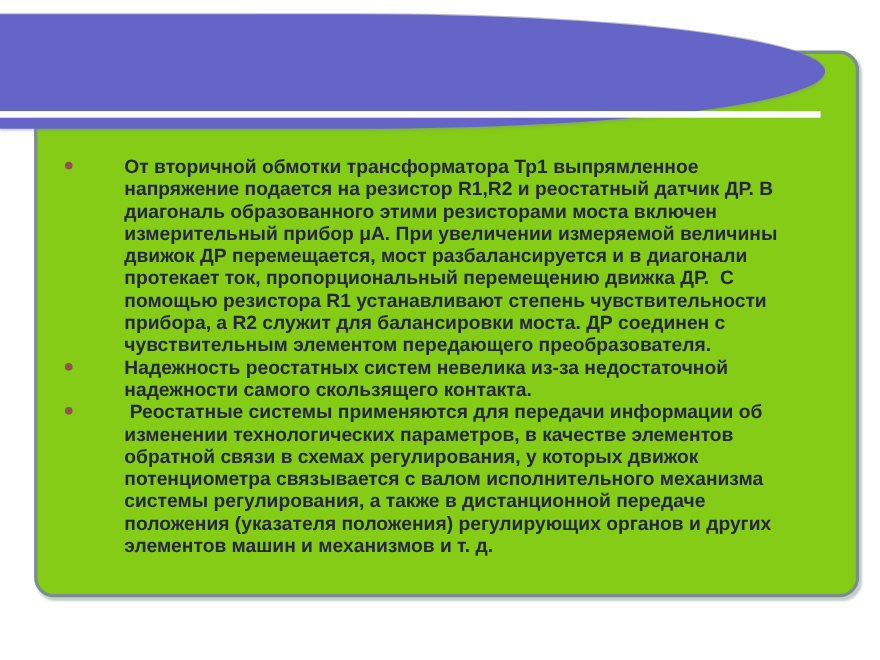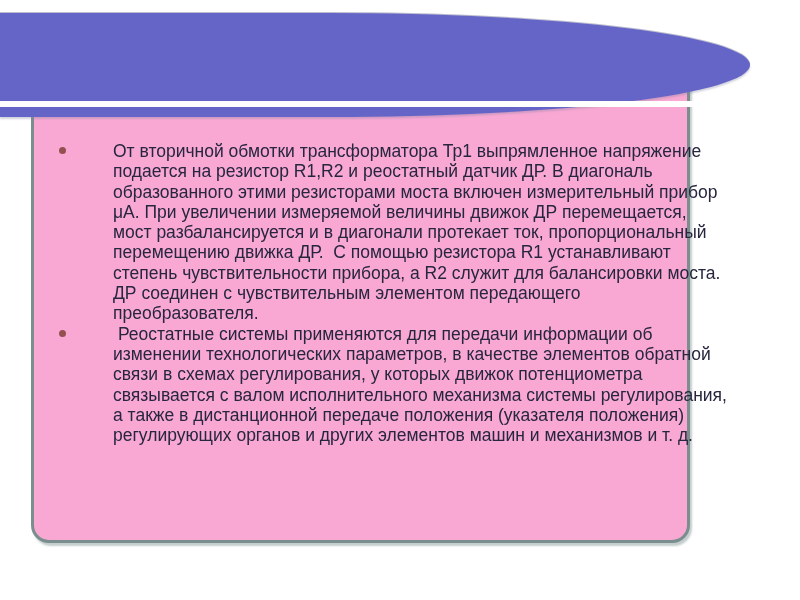--- a/index.html
+++ b/index.html
@@ -6,26 +6,27 @@
   body{
     width:800px;height:600px;position:relative;overflow:hidden;
     font-family:"Liberation Sans", sans-serif;
     background:#ffffff;
   }
   .slide{
     position:absolute;left:0;top:0;width:800px;height:600px;
     background:var(--background,#ffffff);overflow:hidden;
   }
   .content-panel{
-    position:absolute;left:31px;top:46px;width:659px;height:497px;
+    position:absolute;left:31px;top:46px;width:750px;height:497px;
     box-sizing:border-box;
-    background:#f9a8d4;
+    background:#84cc16;
     border:3px solid var(--frame-border-color,#7a8e8e);
     border-radius:18px;
     box-shadow:2px 3px 2px rgba(125,145,145,0.45);
+    font-weight:bold;
   }
   .band{
     position:absolute;left:0;top:13px;width:750px;height:104px;
     background:var(--accent-band-color,#6565c8);
     border-radius:0 420px 420px 0 / 0 52px 52px 0;
     box-shadow:0 -1px 0 rgba(135,135,165,0.55), 0 2px 2px rgba(130,130,160,0.35);
   }
   .band-line{
     position:absolute;left:0;top:101px;width:746px;height:6px;
     background:#ffffff;
@@ -63,20 +64,24 @@
 <div class="slide">
 
   <div class="content-panel">
     <div class="bullet-list">
 
       <div class="bullet-item">
         <span class="dot"></span>
         <p class="btext">От вторичной обмотки трансформатора Тр1 выпрямленное напряжение подается на резистор R1,R2 и реостатный датчик ДР. В диагональ образованного этими резисторами моста включен измерительный прибор μА. При увеличении измеряемой величины движок ДР перемещается, мост разбалансируется и в диагонали протекает ток, пропорциональный перемещению движка ДР.  С помощью резистора R1 устанавливают степень чувствительности прибора, а R2 служит для балансировки моста. ДР соединен с чувствительным элементом передающего преобразователя.</p>
       </div>
 
+      <div class="bullet-item">
+        <span class="dot"></span>
+        <p class="btext">Надежность реостатных систем невелика из-за недостаточной надежности самого скользящего контакта.</p>
+      </div>
 
       <div class="bullet-item">
         <span class="dot"></span>
         <p class="btext"> Реостатные системы применяются для передачи информации об изменении технологических параметров, в качестве элементов обратной связи в схемах регулирования, у которых движок потенциометра связывается с валом исполнительного механизма системы регулирования, а также в дистанционной передаче положения (указателя положения) регулирующих органов и других элементов машин и механизмов и т. д.</p>
       </div>
 
     </div>
   </div>
 
   <div class="band"></div>

